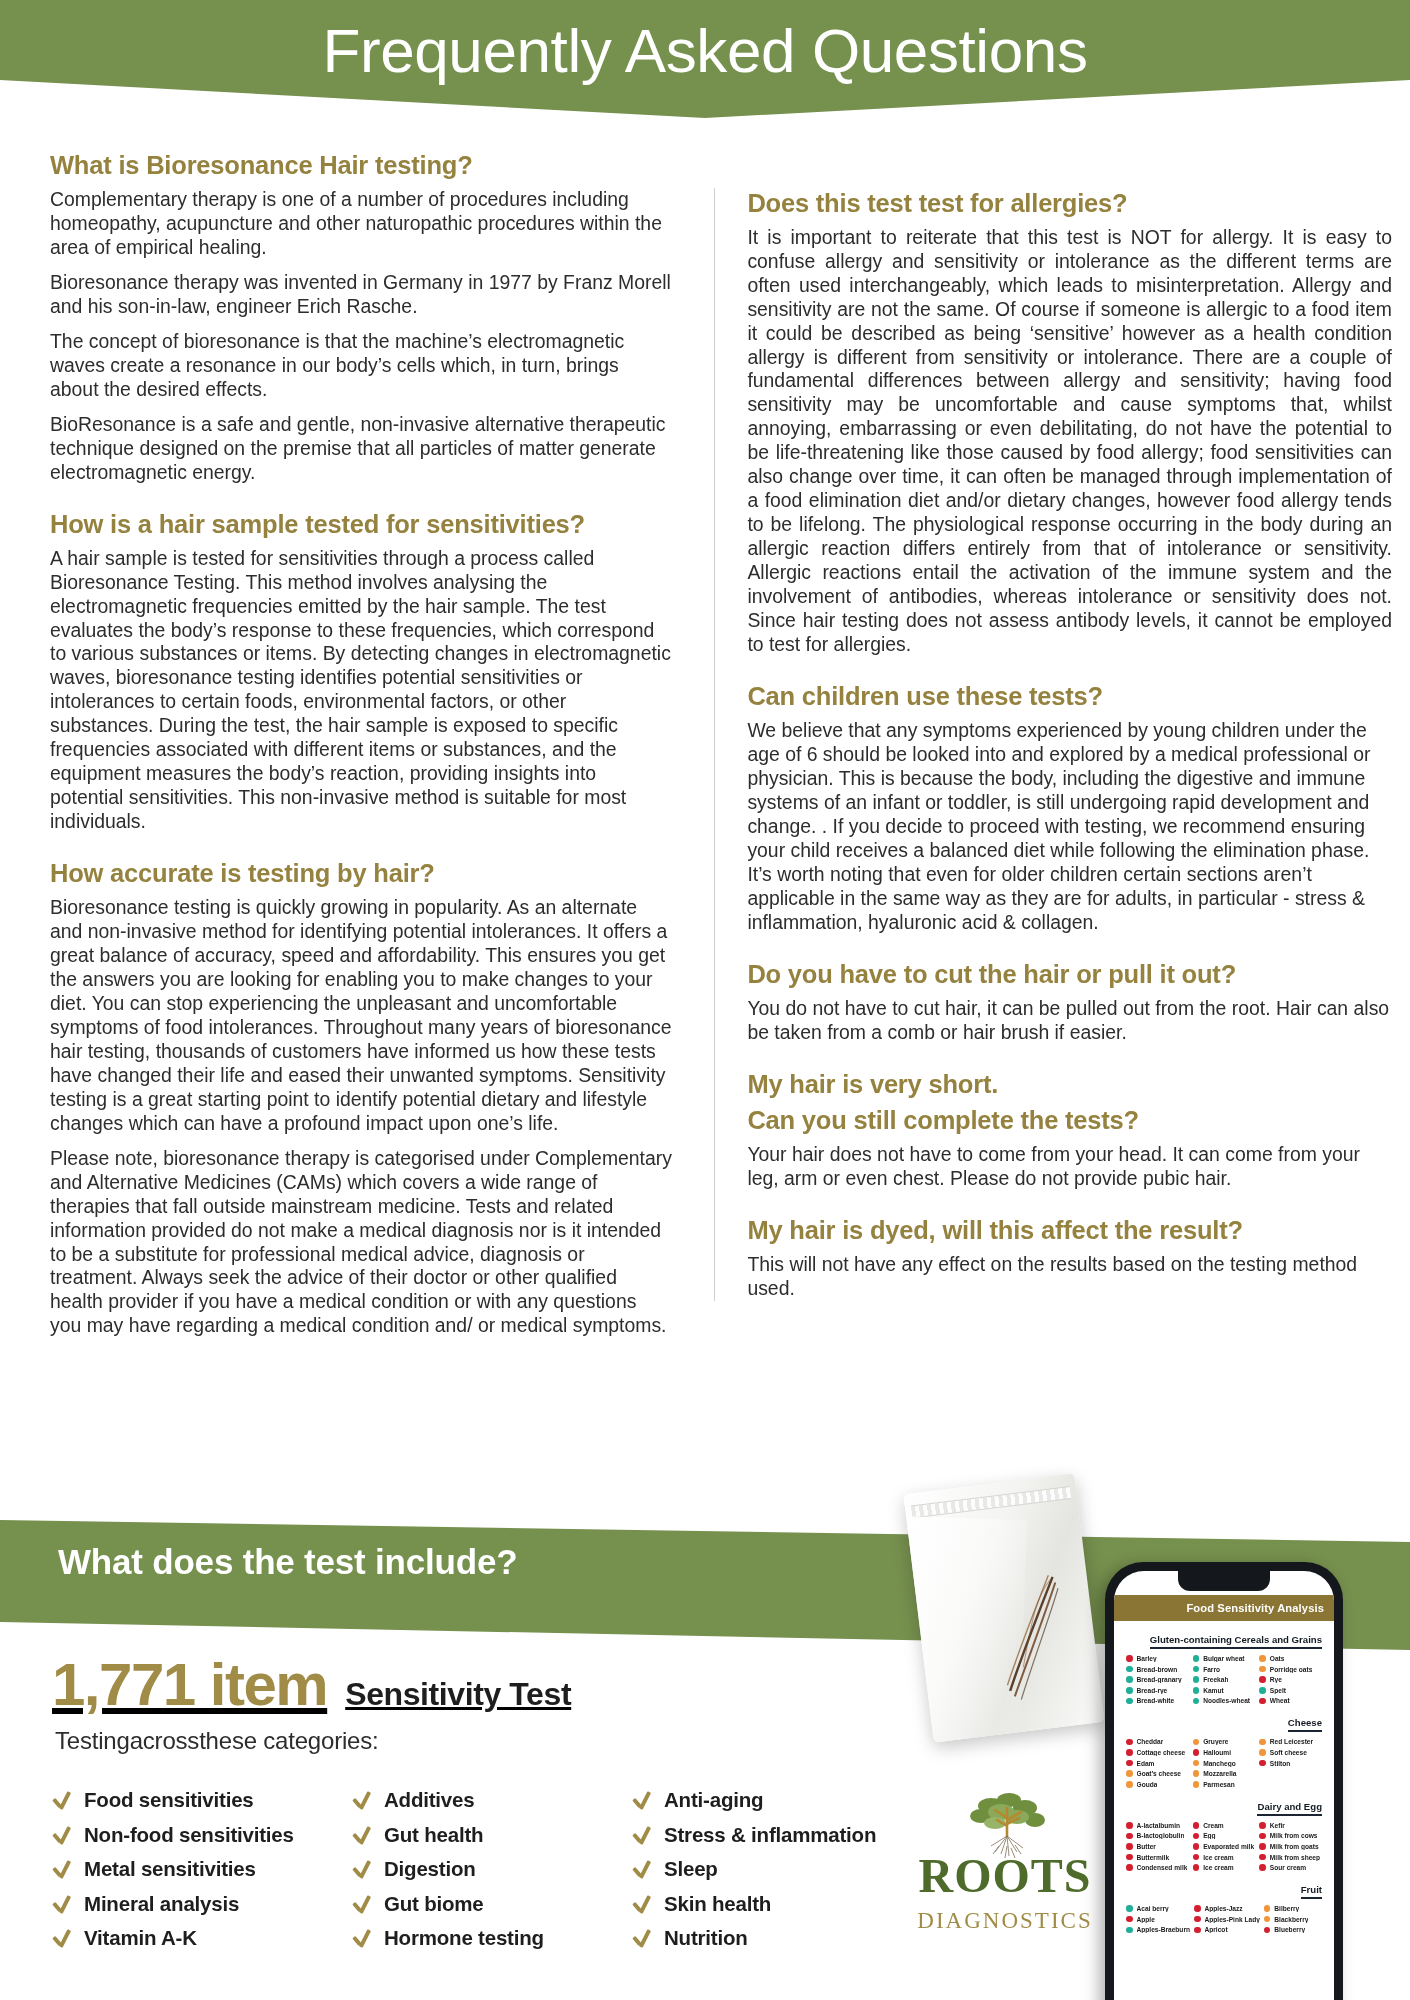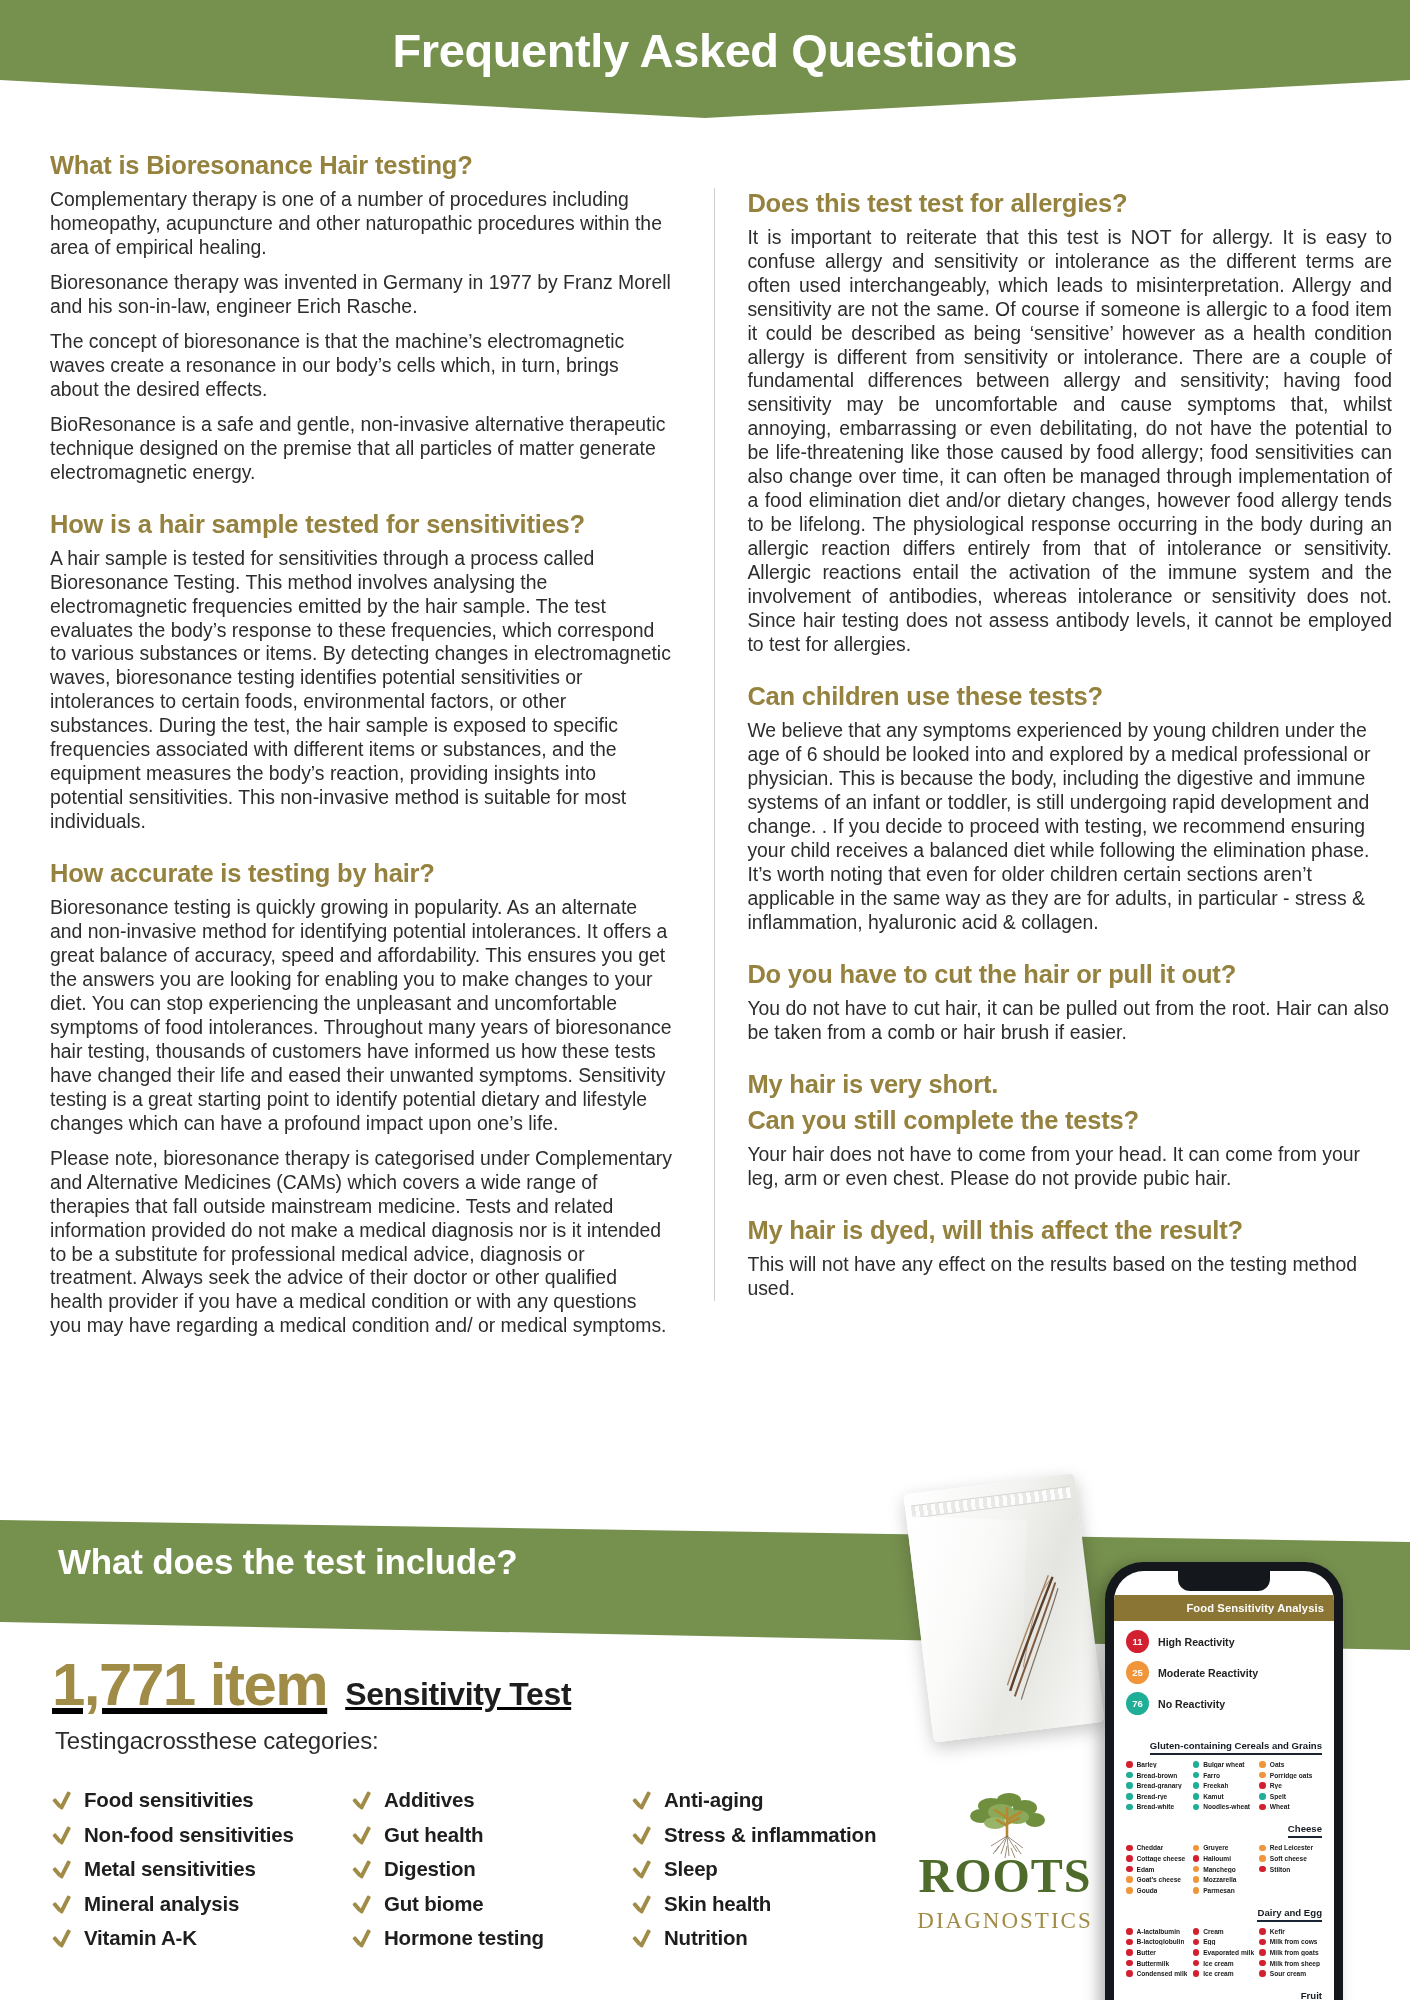--- a/index.html
+++ b/index.html
@@ -26,22 +26,22 @@
     position: absolute; top: 0; left: 0;
     width: 1410px; height: 118px;
     background: #76904e;
     clip-path: polygon(0 0, 1410px 0, 1410px 80px, 705px 118px, 0 80px);
   }
   .header-title {
     position: absolute; top: 0; left: 0;
     width: 1410px; height: 100px;
     display: flex; align-items: center; justify-content: center;
     color: #ffffff;
-    font-size: 47px;
-    font-weight: 700;
+    font-size: 62px;
+    font-weight: 400;
     letter-spacing: -0.4px;
     font-family: "Liberation Sans", sans-serif;
   }
 
   
   .faq {
     position: absolute;
     top: 150px;
     left: 0;
     width: 1410px;
@@ -372,34 +372,20 @@
       <path d="M82 2 C68 28 48 64 28 106" stroke="#8a5a2c" stroke-width="1.4" fill="none" opacity="0.7"></path>
       <path d="M90 16 C78 44 58 82 40 122" stroke="#3b2410" stroke-width="1.2" fill="none" opacity="0.6"></path>
       <path d="M84 6 C66 22 58 52 46 90" stroke="#7b4e26" stroke-width="1" fill="none" opacity="0.5"></path>
     </svg>
   </div>
 
   <div class="phone">
     <div class="phone-screen">
       <div class="notch"></div>
       <div class="app-bar">Food Sensitivity Analysis</div>
-      <div class="legend" id="phone-legend">
-          <div class="legend-row">
-            <div class="dot-num" style="background: rgb(211, 32, 48);">11</div>
-            <div class="legend-label">High Reactivity</div>
-          </div>
-          <div class="legend-row">
-            <div class="dot-num" style="background: rgb(240, 149, 58);">25</div>
-            <div class="legend-label">Moderate Reactivity</div>
-          </div>
-          <div class="legend-row">
-            <div class="dot-num" style="background: rgb(31, 174, 150);">76</div>
-            <div class="legend-label">No Reactivity</div>
-          </div>
-        </div>
       <div id="phone-sections">
           <div class="sec"><div class="sec-title">Gluten-containing Cereals and Grains</div><div class="sec-grid">
               <div class="it">
                 <span class="bul" style="background: rgb(211, 32, 48);"></span>
                 <span class="nm">Barley</span>
               </div>
               <div class="it">
                 <span class="bul" style="background: rgb(31, 174, 150);"></span>
                 <span class="nm">Bulgar wheat</span>
               </div>

